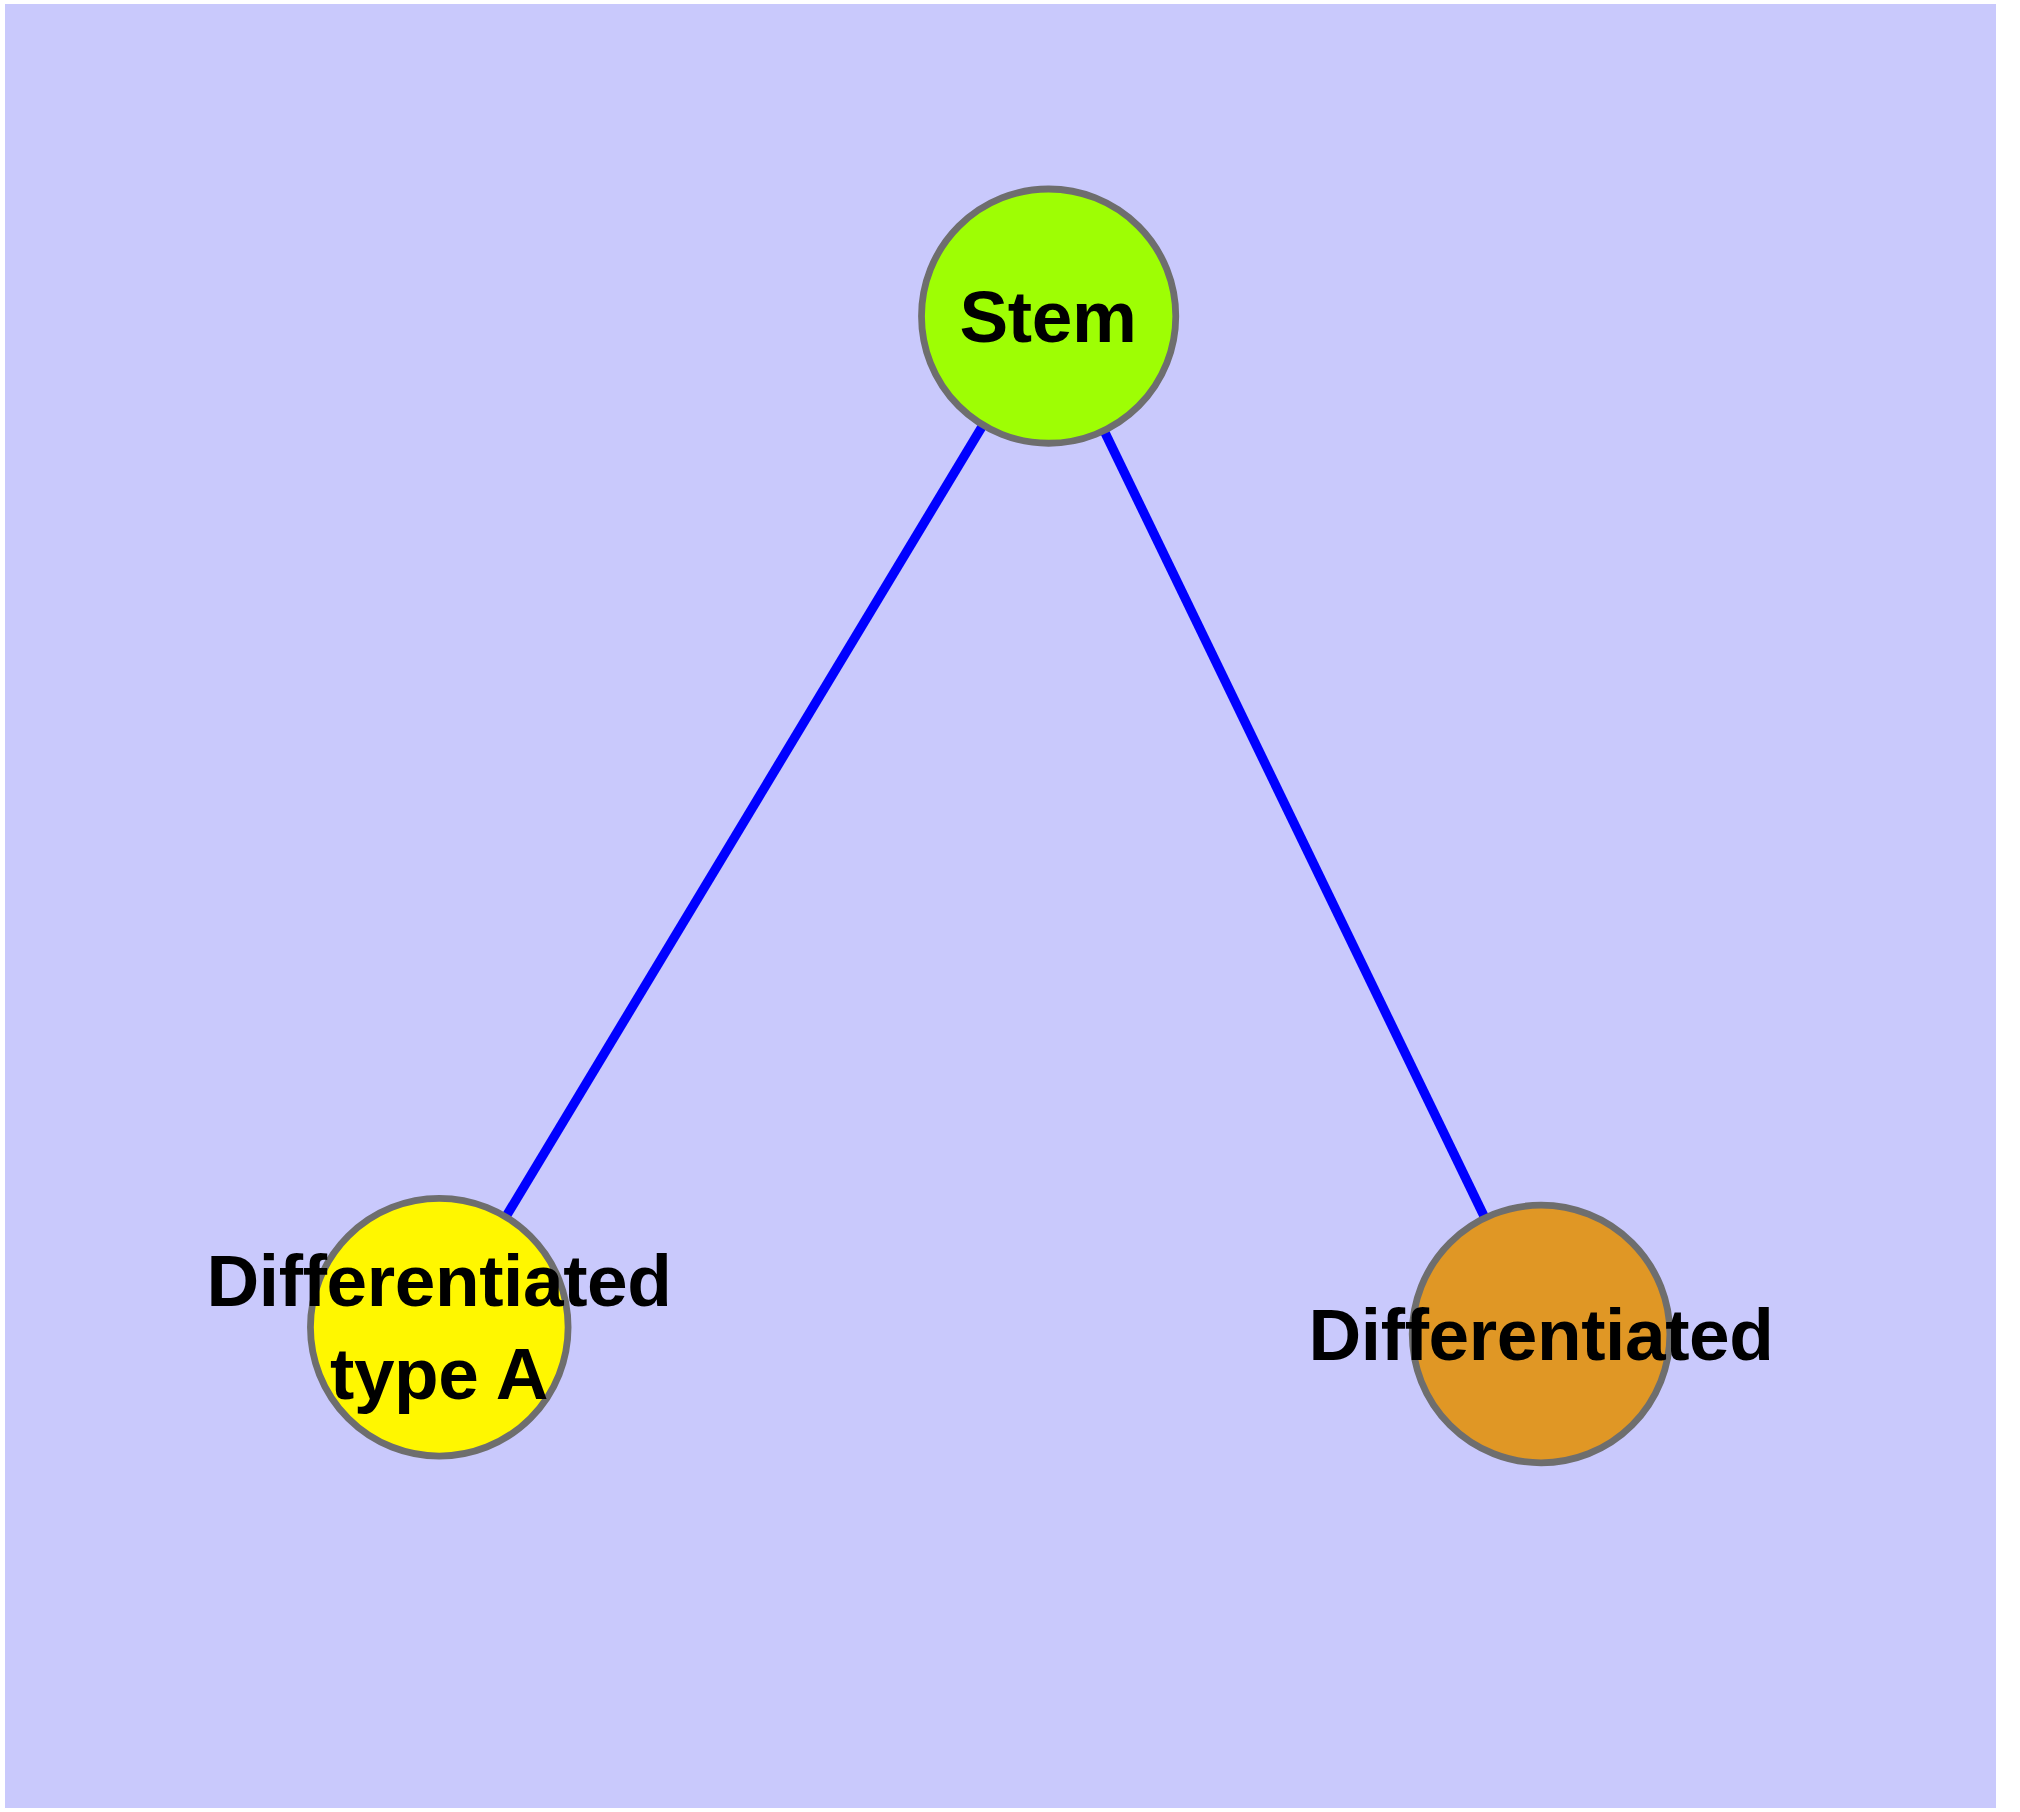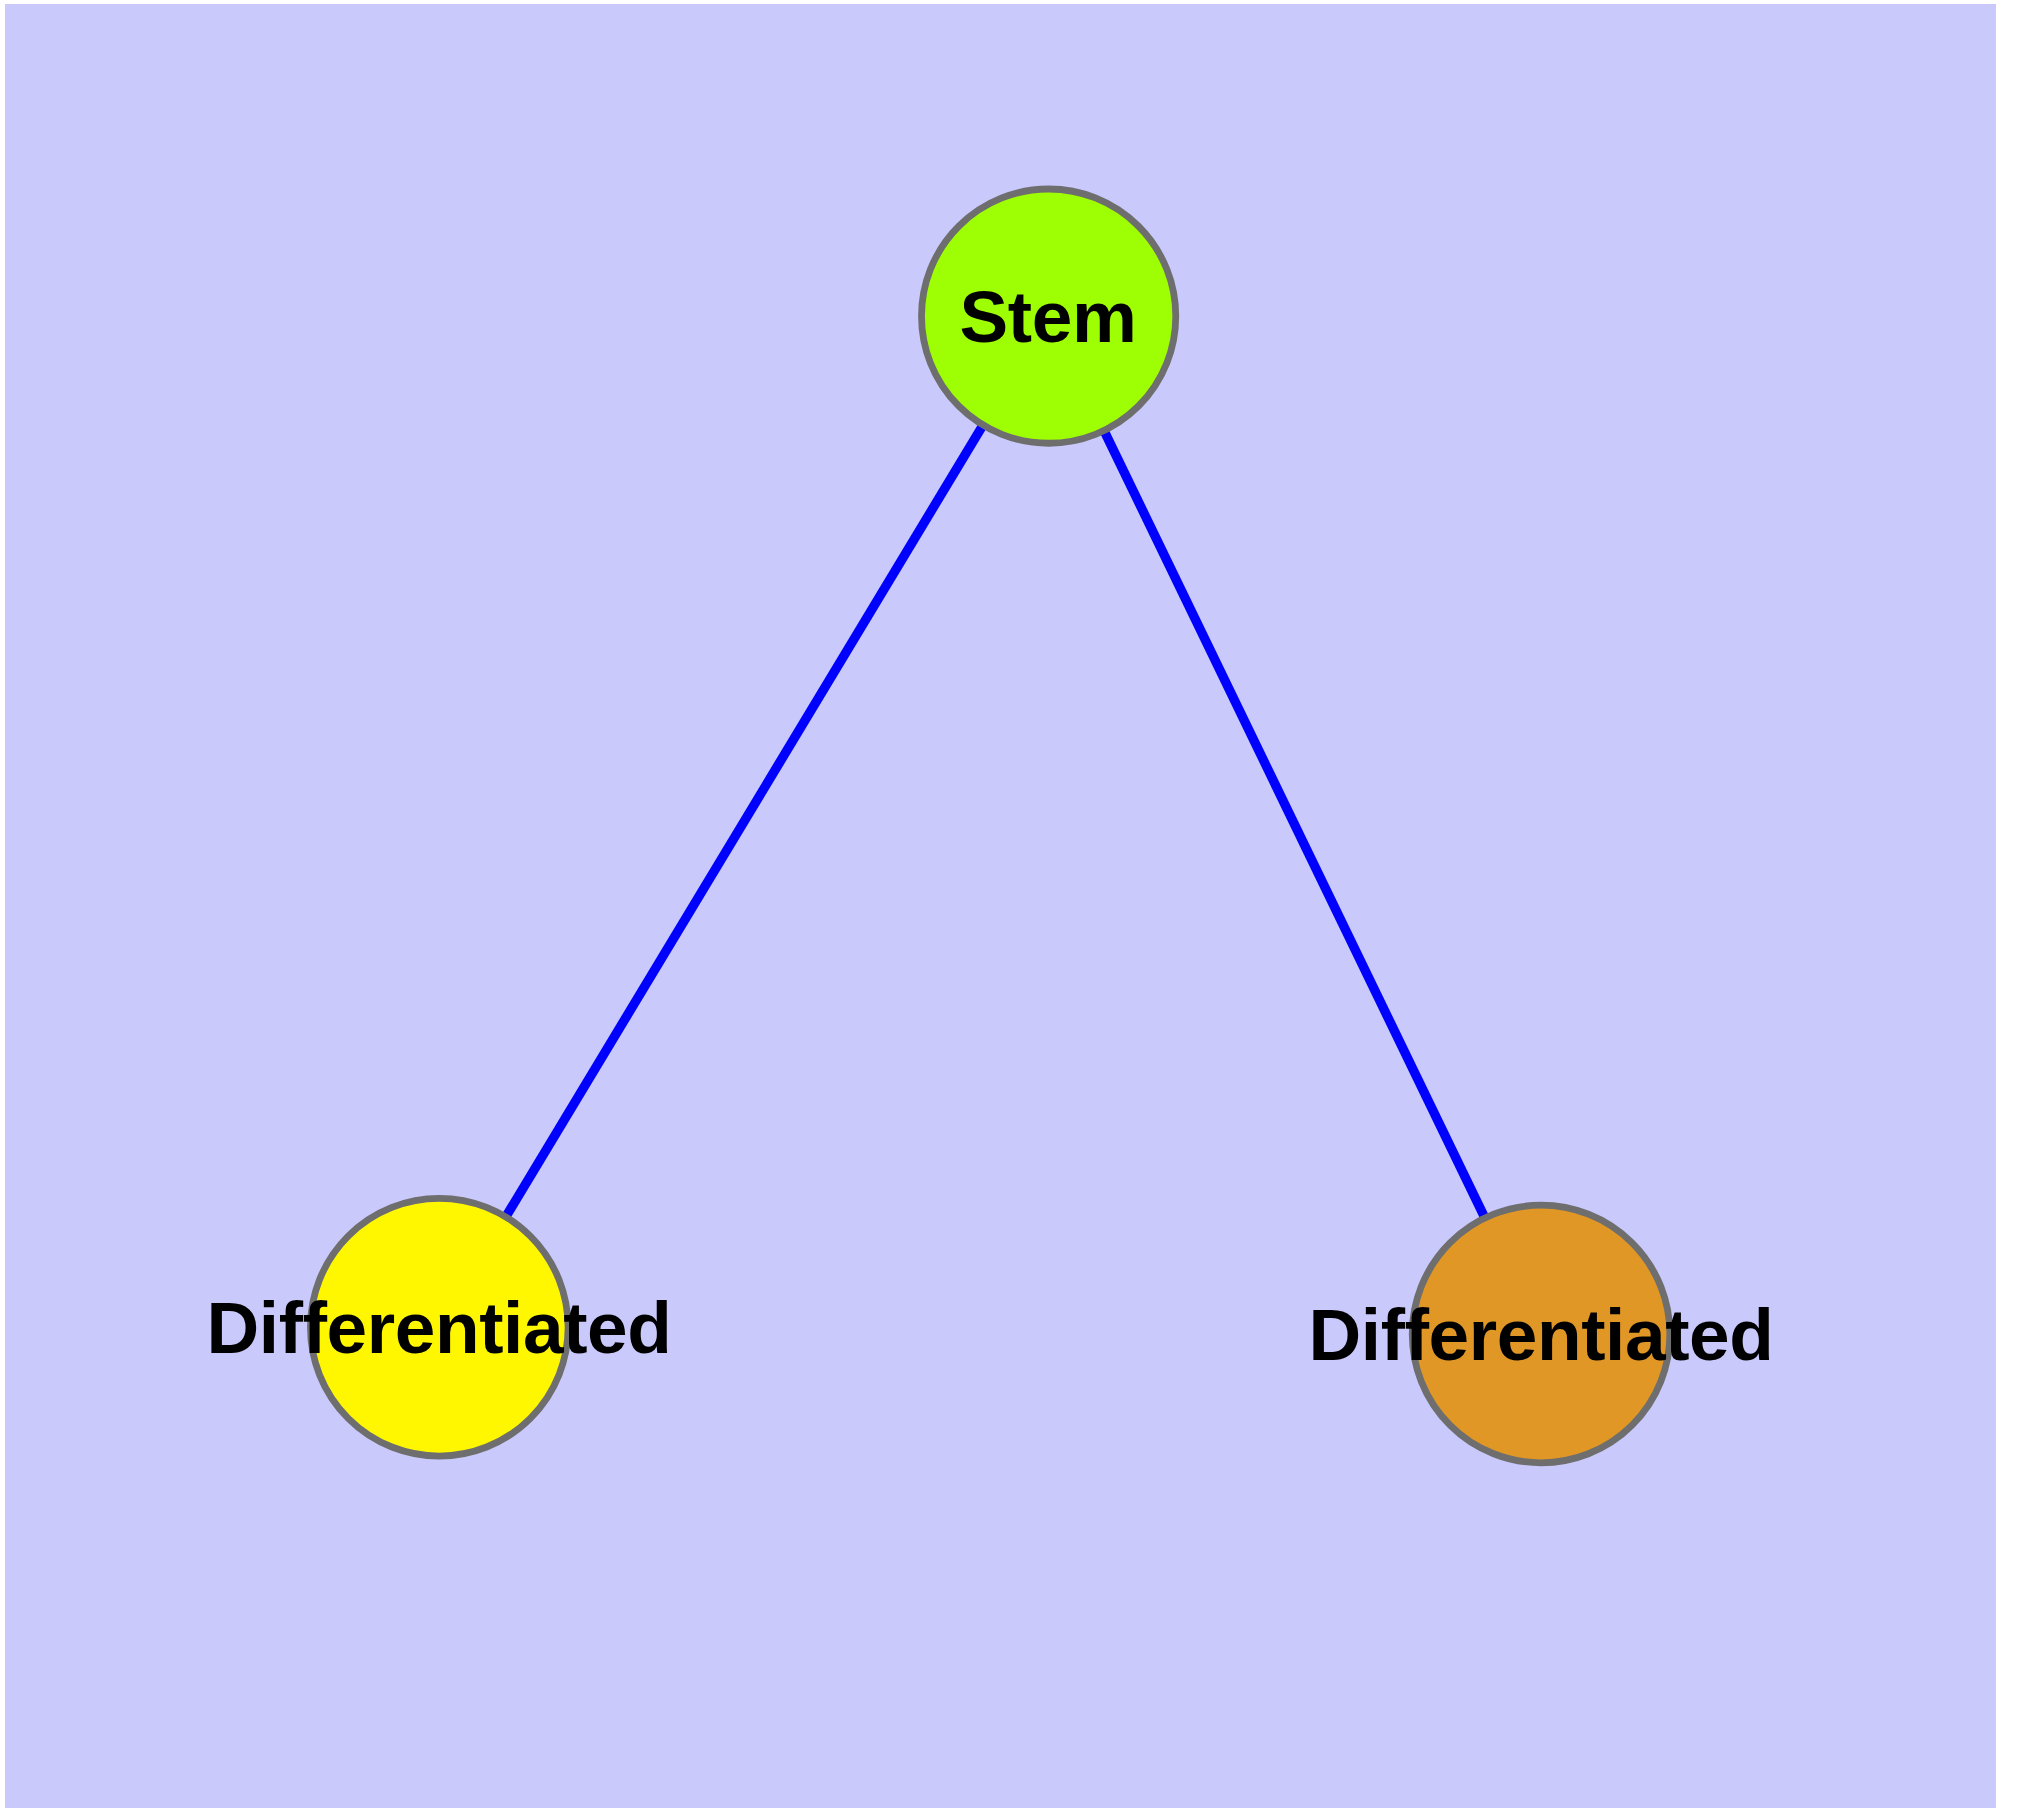--- a/index.html
+++ b/index.html
@@ -67,17 +67,17 @@
       </g>
     <g id="nodes-group">
         <circle cx="1237" cy="373" r="150" class="node-circle" fill="#9efe04" stroke="#6e6e6e"></circle>
         <circle cx="518" cy="1566" r="152" class="node-circle" fill="#fff700" stroke="#6e6e6e"></circle>
         <circle cx="1818" cy="1574" r="152" class="node-circle" fill="#e09725" stroke="#6e6e6e"></circle>
       </g>
   </svg>
 
   <div id="labels-layer">
       <div class="node-label" style="left: 1048px; top: 316px;"><div>Stem</div></div>
-      <div class="node-label" style="left: 439px; top: 1327px;"><div>Differentiated</div></div>
+      <div class="node-label" style="left: 439px; top: 1327px;"><div>Differentiated</div><div>type A</div></div>
       <div class="node-label" style="left: 1541px; top: 1334px;"><div>Differentiated</div></div>
     </div>
 </div>
 
 
 </body></html>

